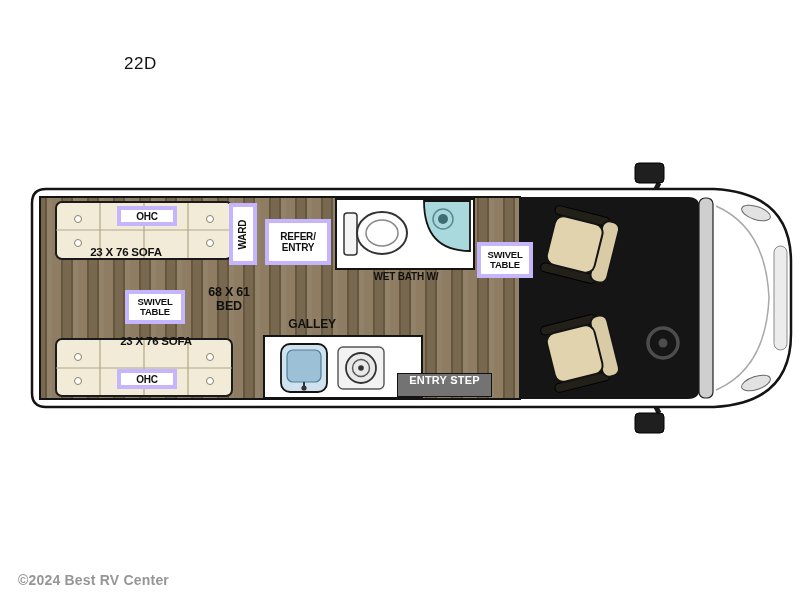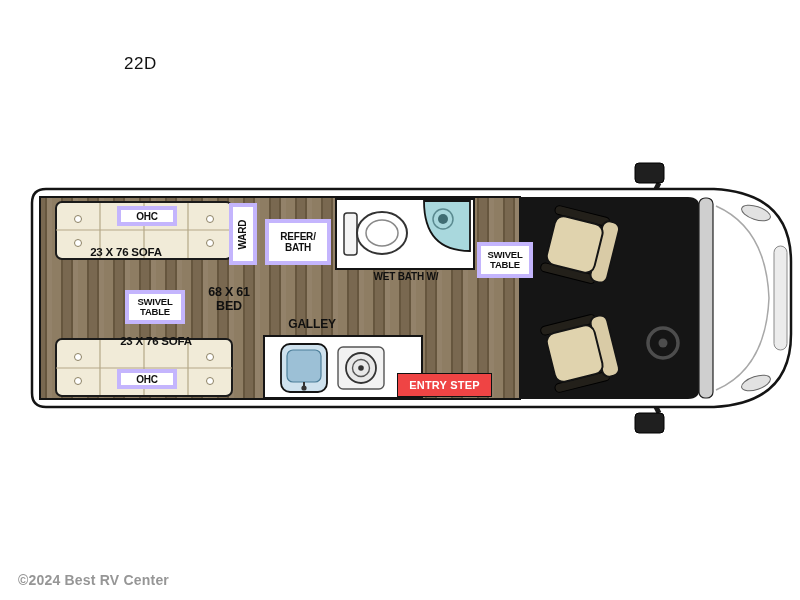--- a/index.html
+++ b/index.html
@@ -18,22 +18,22 @@
   .float-label span{display:block;}
   .box-label{
     position:absolute;background:#ffffff;border:4px solid #c4b5fd;
     display:flex;flex-direction:column;align-items:center;justify-content:center;
     font-weight:700;color:#101010;text-align:center;line-height:1.1;
     letter-spacing:-.2px;box-sizing:border-box;
   }
   .box-label span{display:block;white-space:nowrap;}
   .ward-box span{transform:rotate(-90deg);}
   .dark-box{
-    position:absolute;background:#ef4444;border:1px solid #111;color:#fff;
-    display:flex;align-items:center;justify-content:center;font-weight:700;
+    position:absolute;background:#737373;border:1px solid #111;color:#fff;
+    display:flex;align-items:flex-start;justify-content:center;font-weight:700;
     letter-spacing:.2px;box-sizing:border-box;white-space:nowrap;
   }
   .watermark{
     position:absolute;left:18px;top:572px;font-size:14px;font-weight:700;
     color:#969696;letter-spacing:.2px;
   }
   svg{position:absolute;left:0;top:0;}
 </style>
 </head>
 <body>
@@ -160,21 +160,21 @@
   <div class="float-label" style="left:58px;top:246px;width:136px;font-size:11.5px;">
     <span>23 X 76 SOFA</span>
   </div>
 
   <div class="box-label ward-box" style="left:229px;top:203px;width:28px;height:62px;font-size:10px;">
     <span>WARD</span>
   </div>
 
   <div class="box-label" style="left:265px;top:203px;width:66px;height:46px;font-size:10px;margin-top:16px;">
     <span>REFER/</span>
-    <span>BATH</span>
+    <span>ENTRY</span>
   </div>
 
   <div class="float-label" style="left:330px;top:271px;width:152px;font-size:10px;">
     <span>WET BATH W/</span>
   </div>
 
   <div class="box-label" style="left:477px;top:242px;width:56px;height:36px;font-size:9.5px;">
     <span>SWIVEL</span>
     <span>TABLE</span>
   </div>

